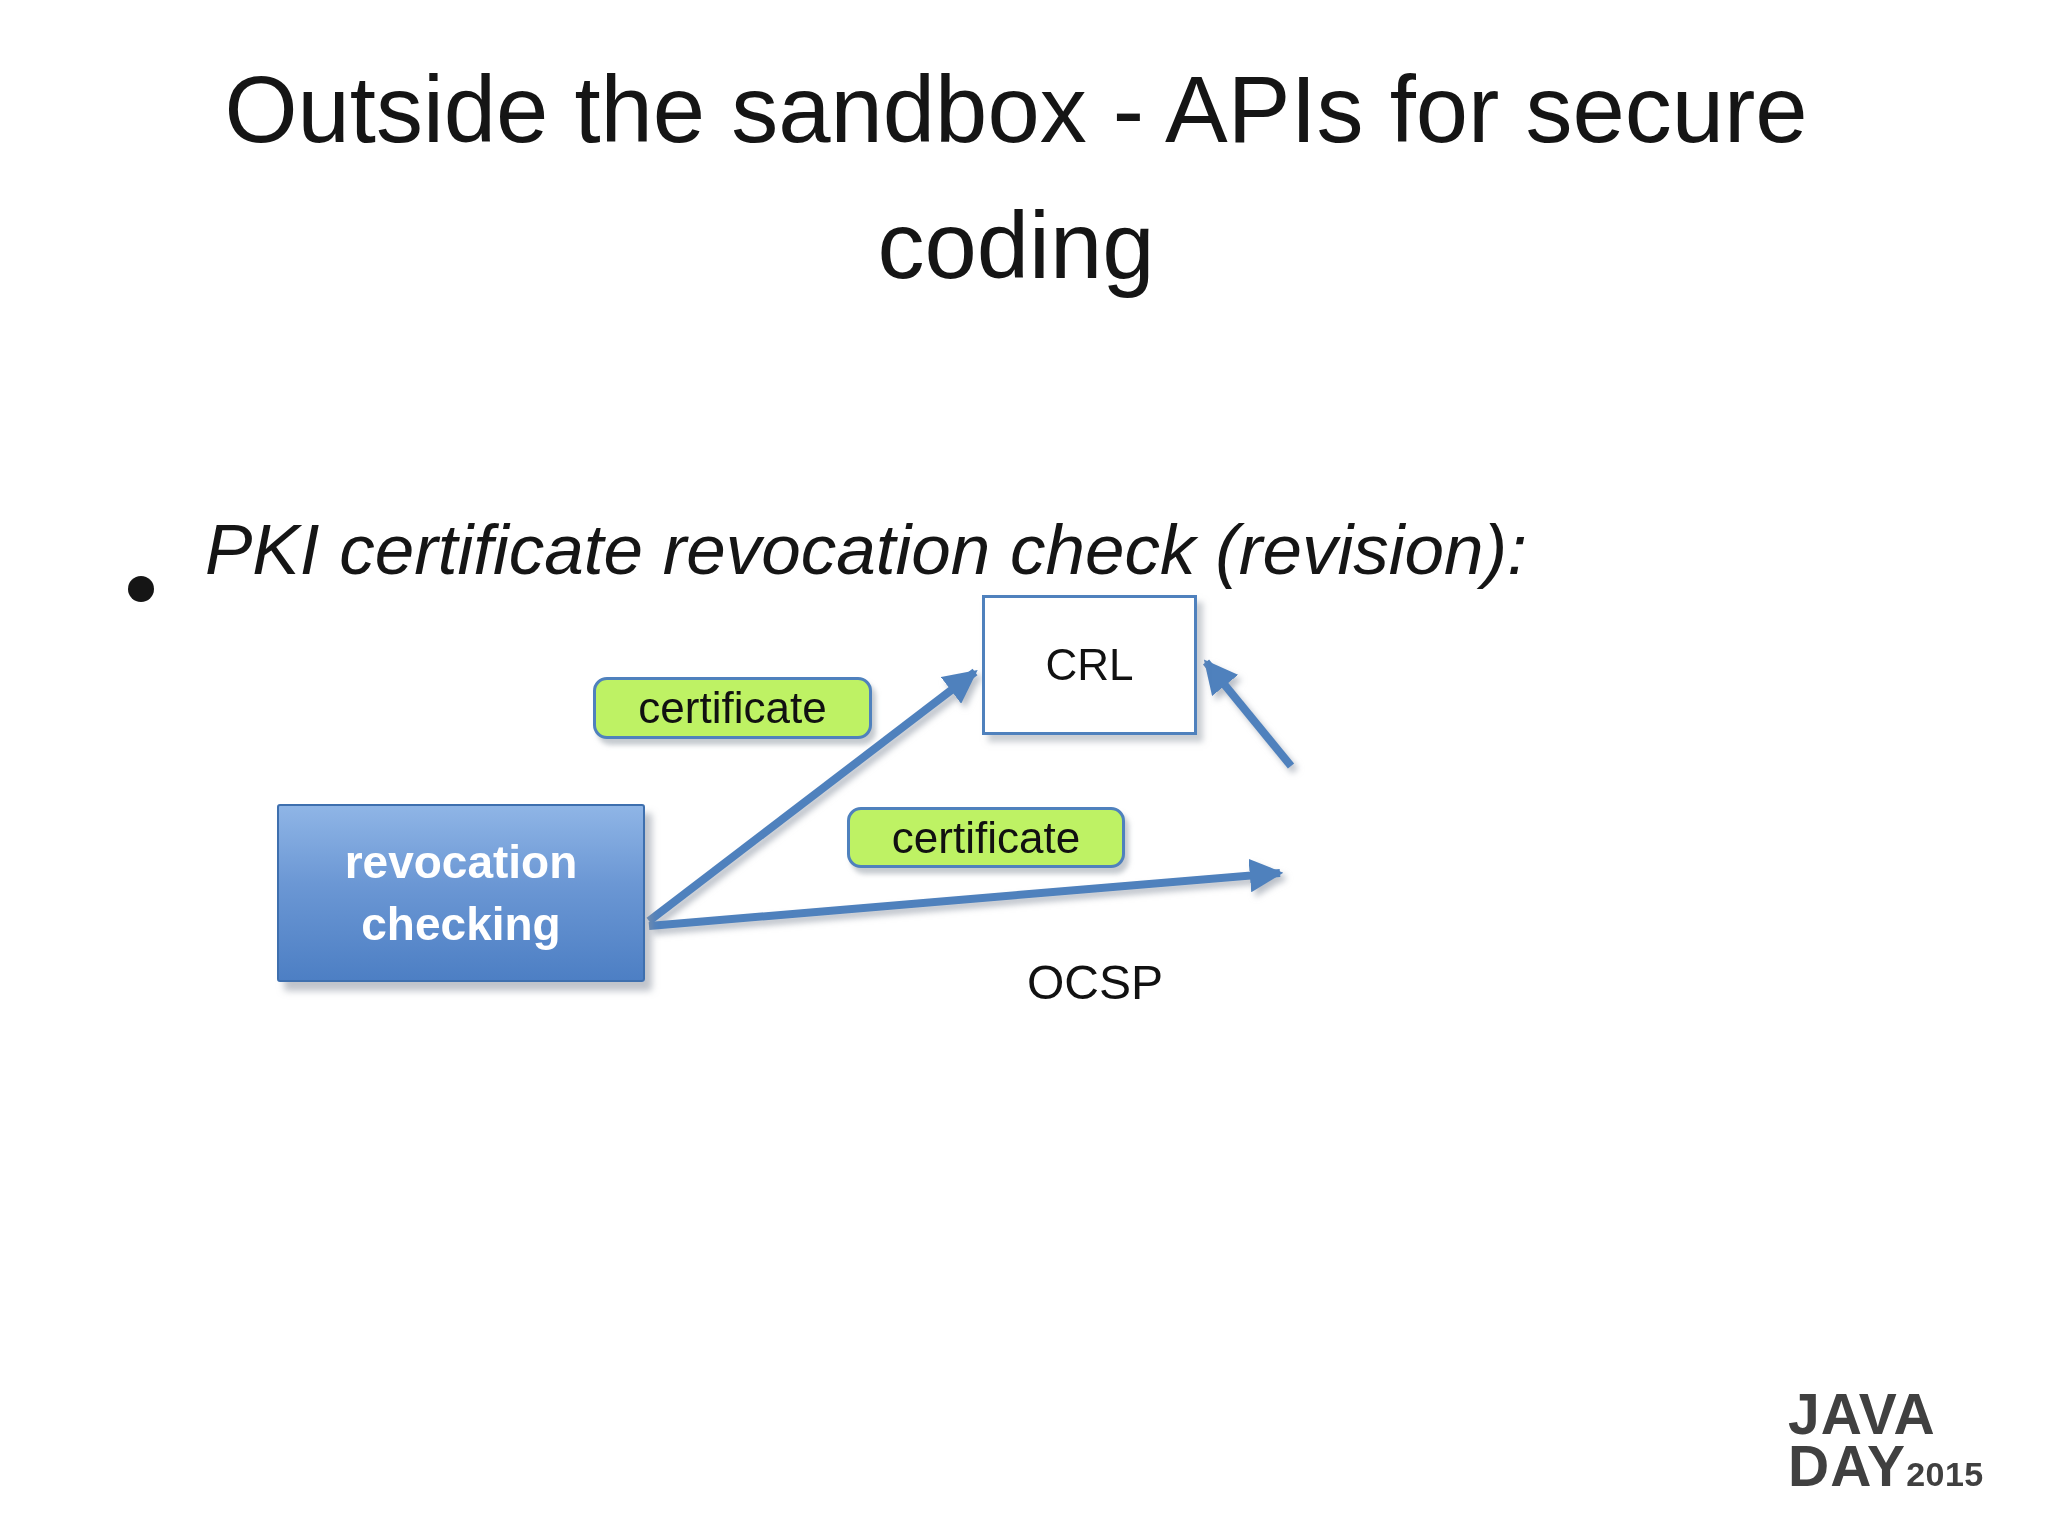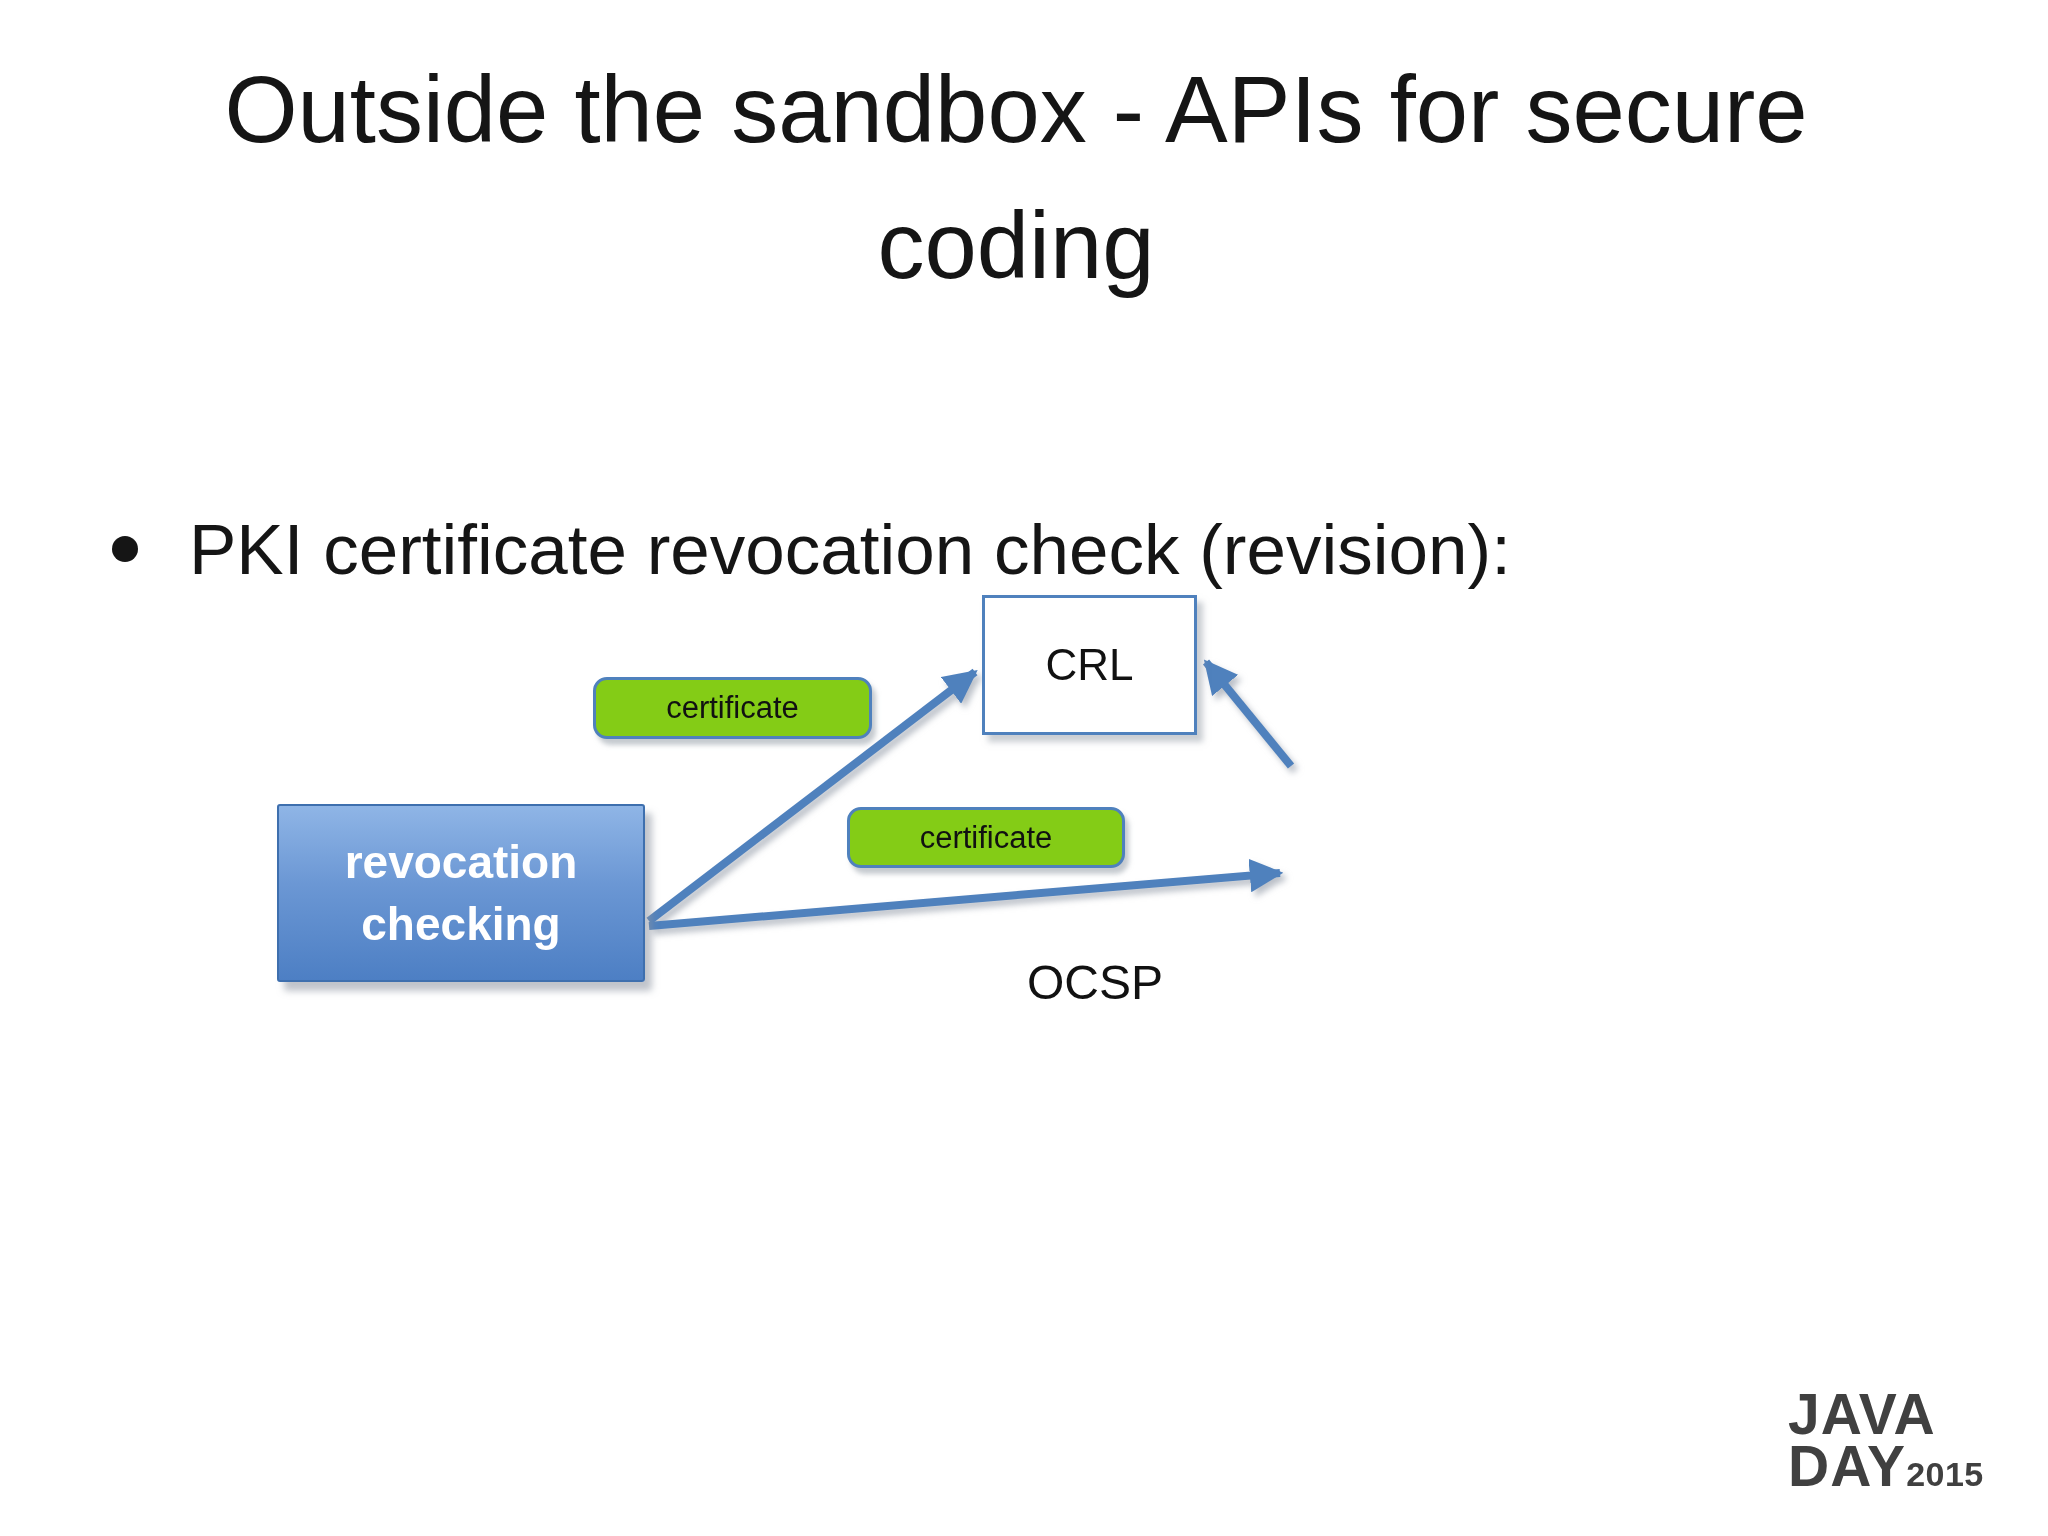--- a/index.html
+++ b/index.html
@@ -19,23 +19,24 @@
     max-width:1840px;
     text-align:center;
     font-size:94px;
     line-height:1.45;
     font-weight:400;
     color:#151515;
   }
   
   .bullet{
     position:absolute;
-    left:112px;
+    left:128px;
     display:flex;
-    align-items:flex-start;
+    align-items:flex-end;
+    font-style:italic;
   }
   .bullet .dot{
     flex:0 0 auto;
     width:26px;height:26px;
     border-radius:50%;
     background:#151515;
     margin-top:38px;
   }
   .bullet .btext{
     margin-left:51px;
@@ -77,24 +78,24 @@
     background:#ffffff;
     border:3px solid var(--accent);
     color:#111111;
     font-size:44px;
     box-shadow:6px 7px 6px rgba(150,158,168,0.5);
   }
   .tag{
     position:absolute;
     display:flex;align-items:center;justify-content:center;
     box-sizing:border-box;
-    background:#84cc16;
+    background:#bef264;
     border:3px solid var(--accent);
     border-radius:14px;
-    font-size:31px;
+    font-size:44px;
     color:#111111;
     box-shadow:4px 6px 5px rgba(150,158,168,0.55);
     z-index:3;
   }
   .tag-cert-top{left:593px;top:677px;width:279px;height:62px;}
   .tag-cert-mid{left:847px;top:807px;width:278px;height:61px;}
   .ocsp{
     position:absolute;
     left:1020px;top:940px;width:150px;
     text-align:center;

